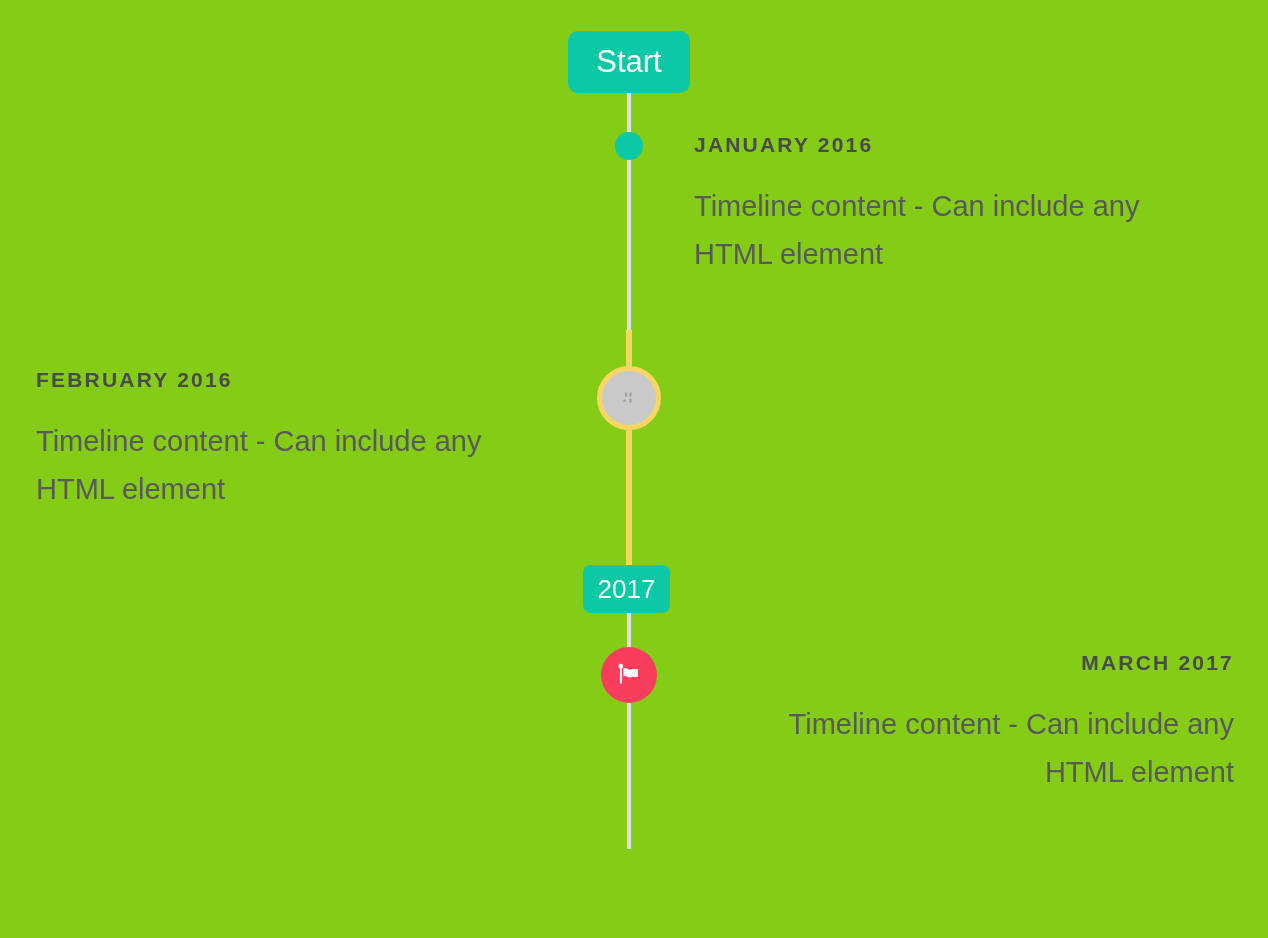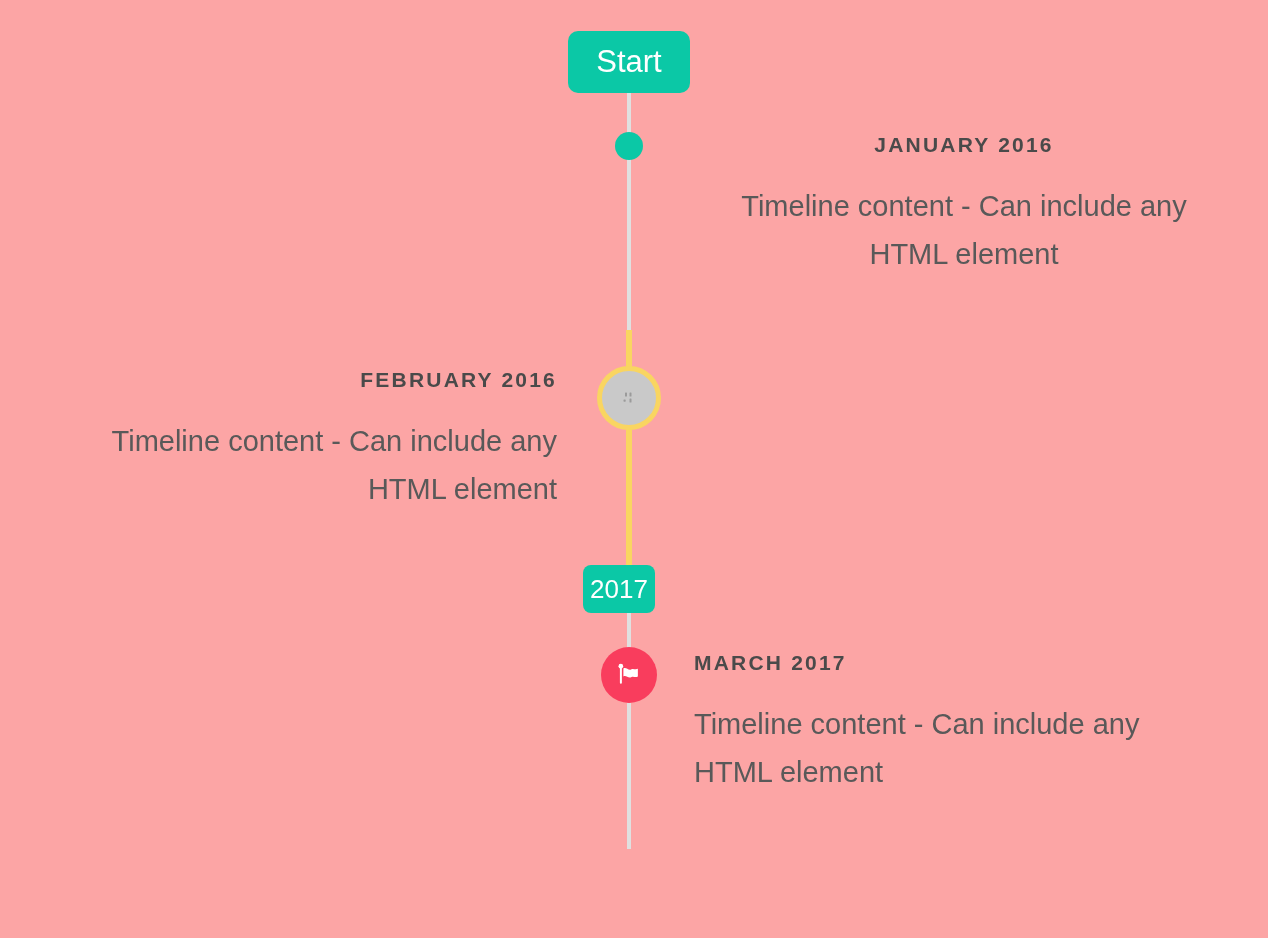--- a/index.html
+++ b/index.html
@@ -5,21 +5,21 @@
   html, body {
     margin: 0;
     padding: 0;
     background: #ffffff;
     font-family: "Liberation Sans", sans-serif;
   }
   .stage {
     position: relative;
     width: 1268px;
     height: 938px;
-    background: #fca5a5;
+    background: #84cc16;
     overflow: hidden;
   }
   
   .seg {
     position: absolute;
     left: 627px;
     width: 4px;
     background: #e0e0e0;
   }
   .seg-gray-1 { top: 93px;  height: 237px; }
@@ -32,44 +32,44 @@
     position: absolute;
     background: #0bc8a6;
     color: #ffffff;
     border-radius: 10px;
     display: flex;
     align-items: center;
     justify-content: center;
     z-index: 3;
   }
   .badge-start { left: 568px; top: 31px;  width: 122px; height: 62px; font-size: 31px; }
-  .badge-year  { left: 583px; top: 565px; width: 72px;  height: 48px; font-size: 26px; border-radius: 8px; }
+  .badge-year  { left: 583px; top: 565px; width: 87px;  height: 48px; font-size: 26px; border-radius: 8px; }
   .badge-end   { left: 577px; top: 848px; width: 105px; height: 62px; font-size: 31px; }
 
   
   .marker { position: absolute; z-index: 2; display: flex; align-items: center; justify-content: center; }
   .marker-dot {
     left: 615px; top: 132px; width: 28px; height: 28px;
     border-radius: 50%; background: #0bc8a6;
   }
   .marker-img {
     left: 597px; top: 366px; width: 64px; height: 64px;
     border-radius: 50%; background: #c9c9c9;
     border: 5px solid #f9d561; box-sizing: border-box;
   }
   .marker-flag {
     left: 601px; top: 647px; width: 56px; height: 56px;
     border-radius: 50%; background: #f93d5d;
   }
 
   
   .entry { position: absolute; width: 540px; }
-  .entry-1 { left: 694px; top: 133px; text-align: center; }
-  .entry-2 { left: 17px;  top: 368px; text-align: right; }
-  .entry-3 { left: 694px; top: 651px; text-align: left; }
+  .entry-1 { left: 694px; top: 133px; text-align: left; }
+  .entry-2 { left: 36px;  top: 368px; }
+  .entry-3 { left: 694px; top: 651px; text-align: right; }
   .entry-title {
     font-size: 21px;
     font-weight: 700;
     letter-spacing: 2.2px;
     color: #4a4a4a;
   }
   .entry-content {
     margin-top: 25px;
     font-size: 29px;
     line-height: 48px;

